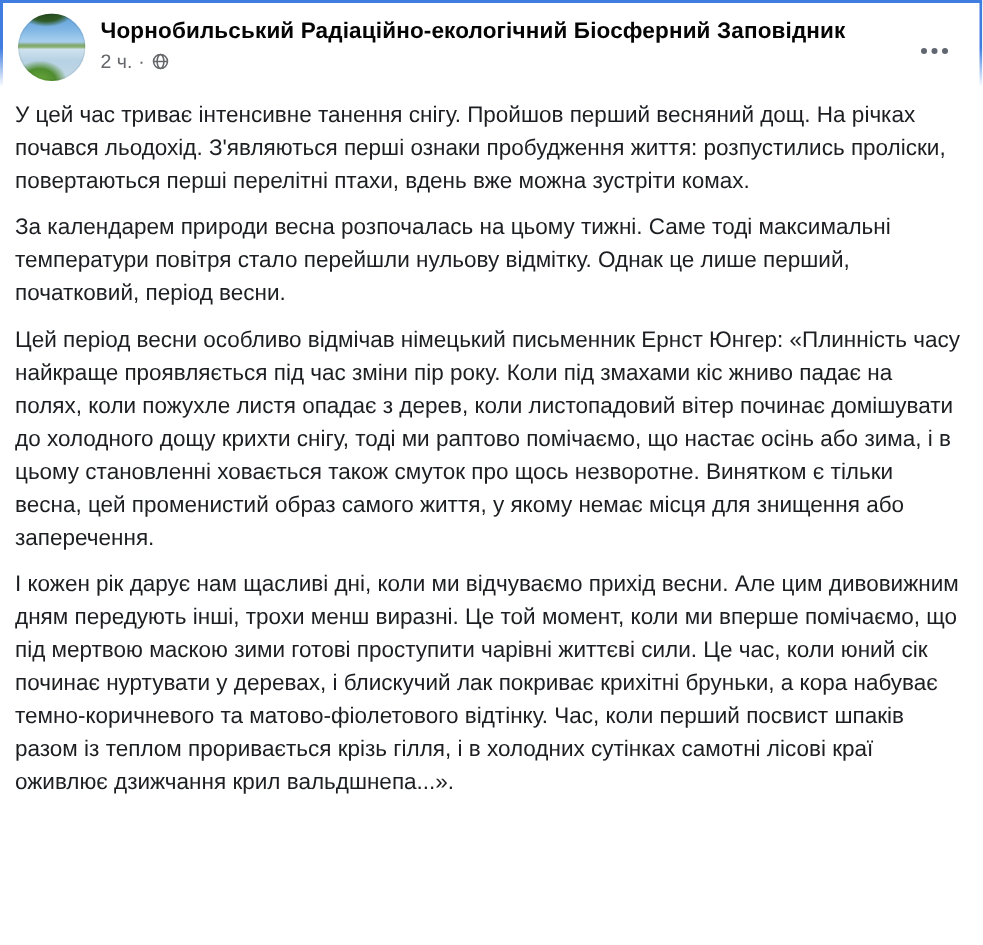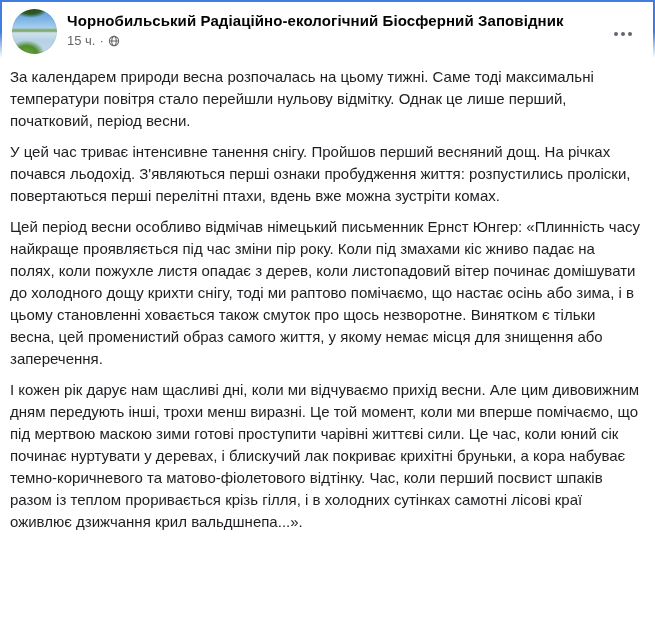--- a/index.html
+++ b/index.html
@@ -103,39 +103,39 @@
     <div class="top"></div>
     <div class="left"></div>
     <div class="right"></div>
   </div>
 
   <div class="header">
     <div class="avatar"></div>
     <div class="header-text">
       <a class="page-name" href="#">Чорнобильський Радіаційно-екологічний Біосферний Заповідник</a>
       <div class="meta">
-        <span class="timestamp">15 ч.</span>
+        <span class="timestamp">2 ч.</span>
         <span class="sep">·</span>
         <span class="globe">
           <svg viewBox="0 0 16 16" width="12" height="12" fill="none" stroke="#65676b" stroke-width="1.4">
             <circle cx="8" cy="8" r="6.2"></circle>
             <path d="M1.8 8 H14.2"></path>
             <ellipse cx="8" cy="8" rx="3" ry="6.2"></ellipse>
           </svg>
         </span>
       </div>
     </div>
   </div>
 
   <button class="menu-btn" aria-label="more options">
     <i></i>
     <i></i>
     <i></i>
   </button>
 
   <div class="content">
+    <p>У цей час триває інтенсивне танення снігу. Пройшов перший весняний дощ. На річках почався льодохід. З'являються перші ознаки пробудження життя: розпустились проліски, повертаються перші перелітні птахи, вдень вже можна зустріти комах.</p>
     <p>За календарем природи весна розпочалась на цьому тижні. Саме тоді максимальні температури повітря стало перейшли нульову відмітку. Однак це лише перший, початковий, період весни.</p>
-    <p>У цей час триває інтенсивне танення снігу. Пройшов перший весняний дощ. На річках почався льодохід. З'являються перші ознаки пробудження життя: розпустились проліски, повертаються перші перелітні птахи, вдень вже можна зустріти комах.</p>
     <p>Цей період весни особливо відмічав німецький письменник Ернст Юнгер: «Плинність часу найкраще проявляється під час зміни пір року. Коли під змахами кіс жниво падає на полях, коли пожухле листя опадає з дерев, коли листопадовий вітер починає домішувати до холодного дощу крихти снігу, тоді ми раптово помічаємо, що настає осінь або зима, і в цьому становленні ховається також смуток про щось незворотне. Винятком є тільки весна, цей променистий образ самого життя, у якому немає місця для знищення або заперечення.</p>
     <p>І кожен рік дарує нам щасливі дні, коли ми відчуваємо прихід весни. Але цим дивовижним дням передують інші, трохи менш виразні. Це той момент, коли ми вперше помічаємо, що під мертвою маскою зими готові проступити чарівні життєві сили. Це час, коли юний сік починає нуртувати у деревах, і блискучий лак покриває крихітні бруньки, а кора набуває темно-коричневого та матово-фіолетового відтінку. Час, коли перший посвист шпаків разом із теплом проривається крізь гілля, і в холодних сутінках самотні лісові краї оживлює дзижчання крил вальдшнепа...».</p>
   </div>
 
 </div>
 
 </body></html>

